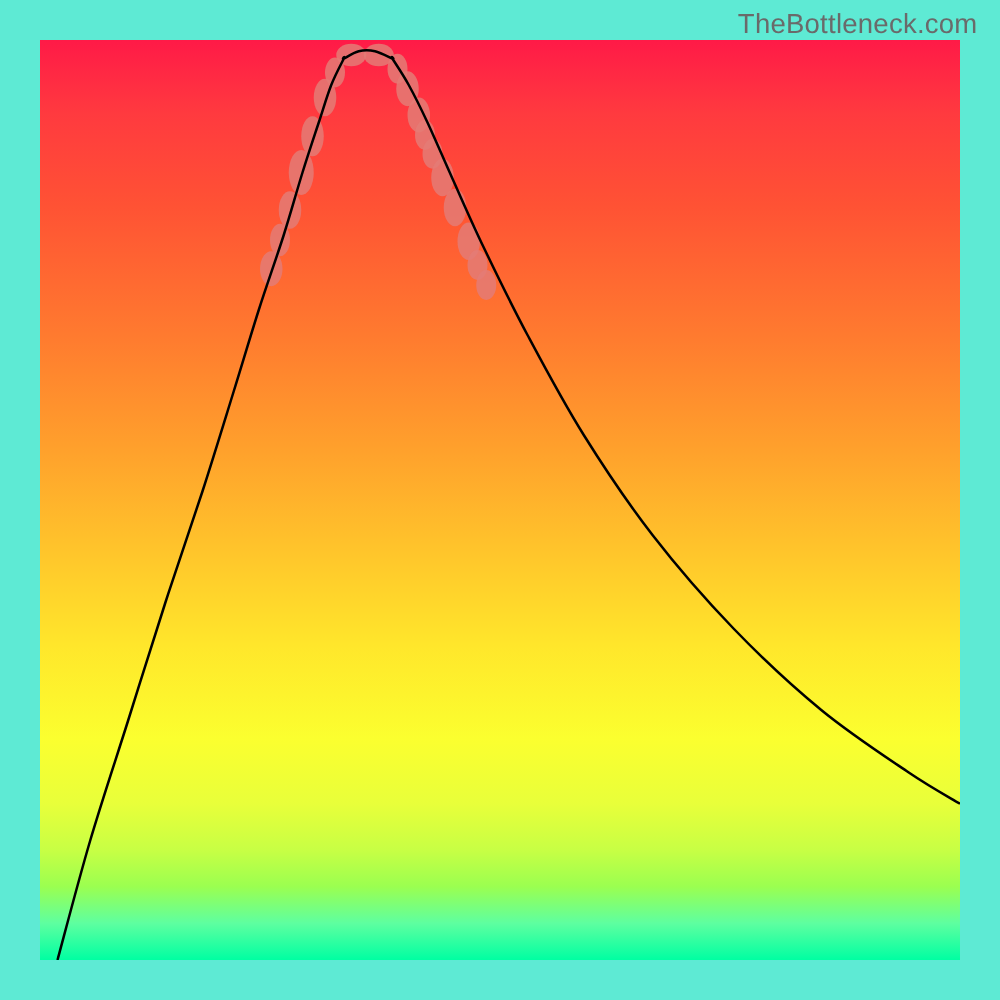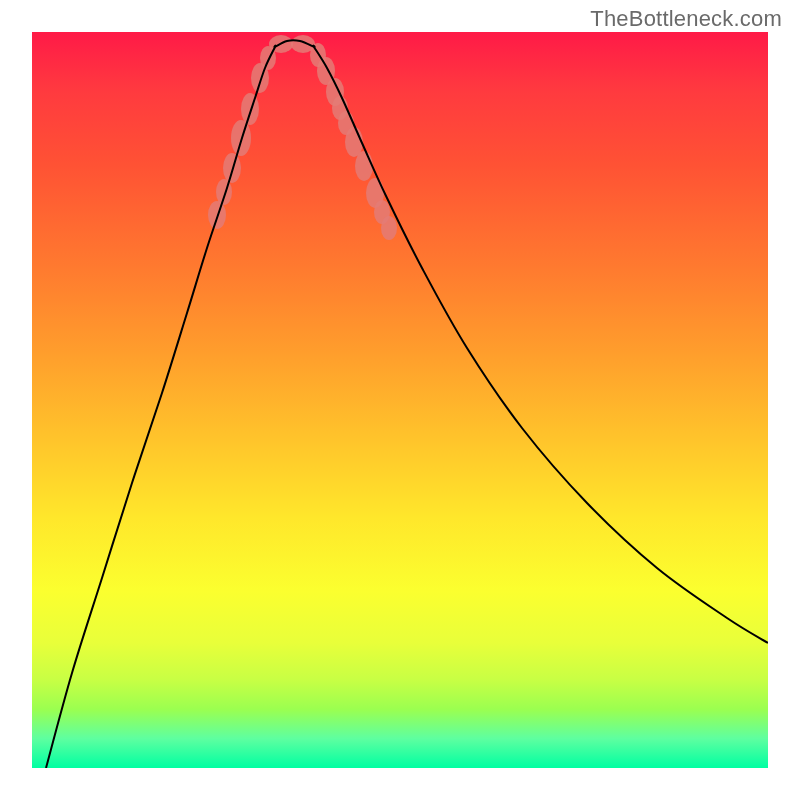--- a/index.html
+++ b/index.html
@@ -10,21 +10,21 @@
     background: #000;
     overflow: hidden;
     font-family: Arial, Helvetica, sans-serif;
   }
   .frame {
     position: absolute;
     top: 0;
     left: 0;
     width: 800px;
     height: 800px;
-    background: #ffffff;
+    background: #5eead4;
   }
   .plot {
     position: absolute;
     top: 32px;
     left: 32px;
     width: 736px;
     height: 736px;
     background: linear-gradient(
       to bottom,
       #ff1a47 0%,

